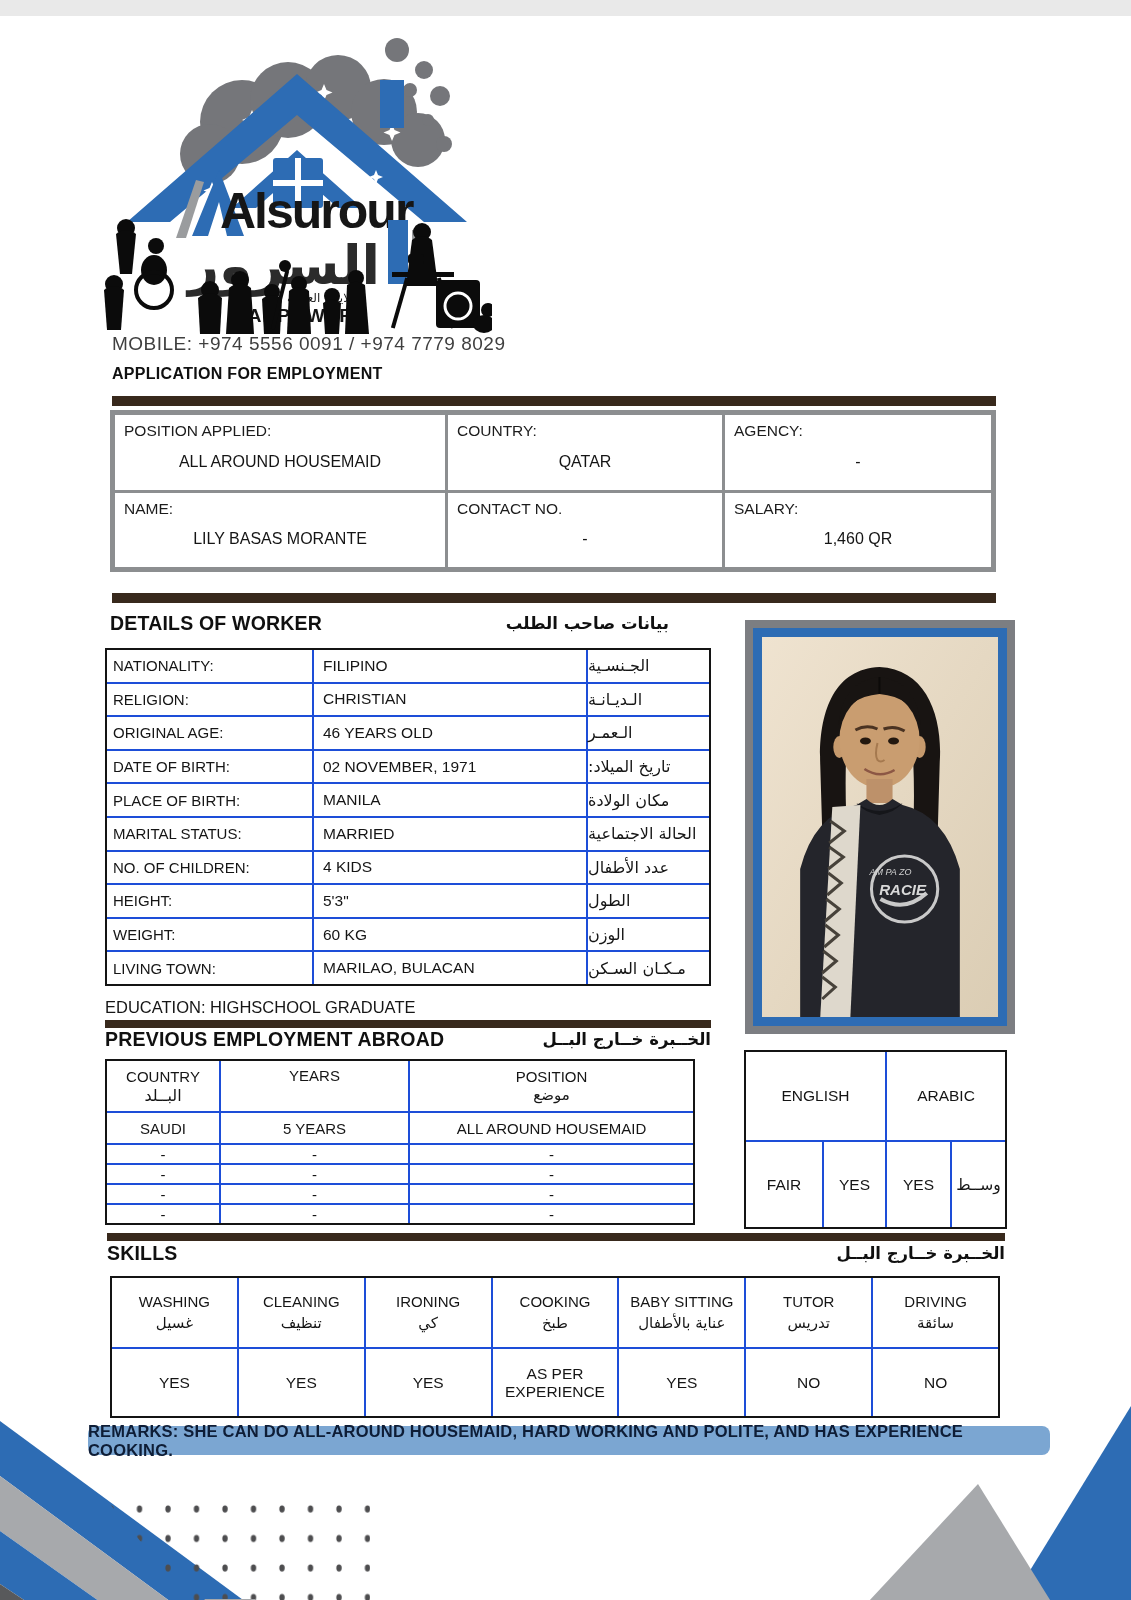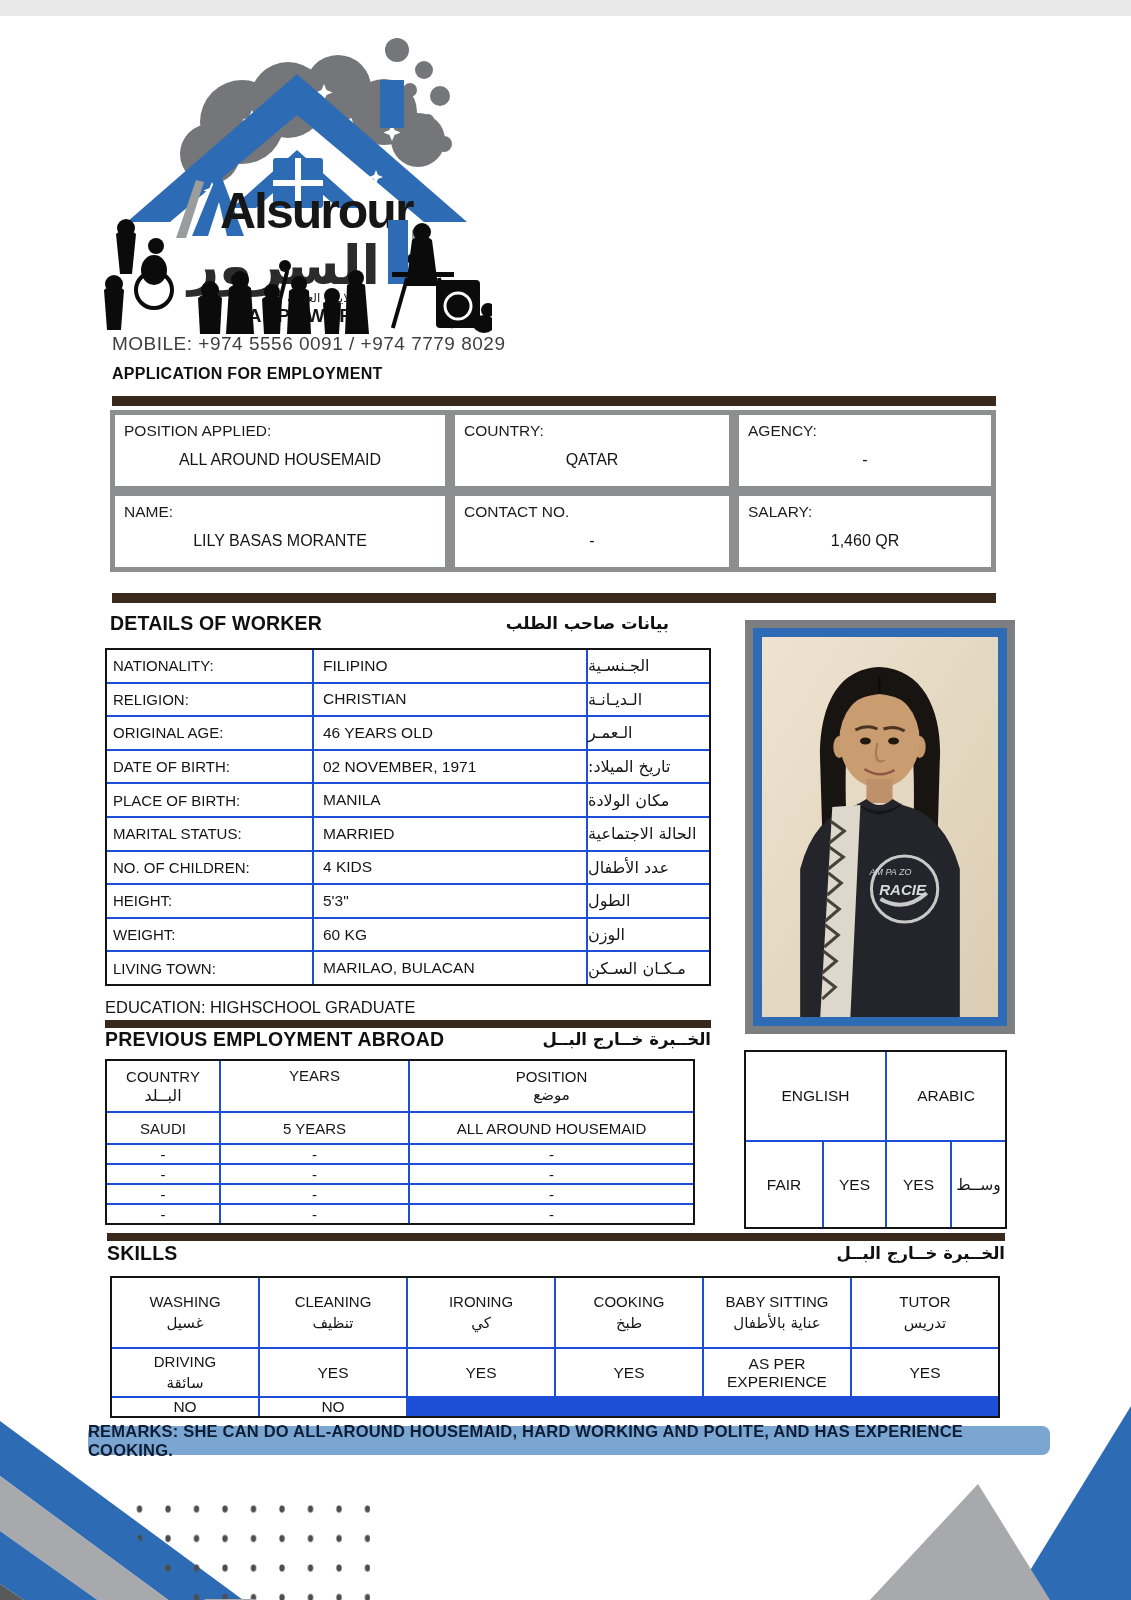--- a/index.html
+++ b/index.html
@@ -9,21 +9,21 @@
   .ar{font-family:"DejaVu Sans",sans-serif;}
 
   
   .mobile-line{left:112px;top:317px;font-size:19px;color:#3f3f3f;letter-spacing:.5px;}
   .doc-title{left:112px;top:349px;font-size:16px;font-weight:700;color:#101010;letter-spacing:.3px;}
   .bar{background:#38291c;}
 
   
   .app-table{left:110px;top:394px;width:886px;height:162px;display:grid;
              grid-template-columns:330px 274px 1fr;grid-template-rows:1fr 1fr;
-             background:#8c8e90;gap:10px;border:5px solid #8c8e90;box-sizing:border-box;}
+             background:#8c8e90;gap:3px;border:5px solid #8c8e90;box-sizing:border-box;}
   .app-cell{background:#fff;display:flex;flex-direction:column;}
   .app-lbl{font-size:15.5px;padding:7px 0 0 9px;color:#1c1c1c;}
   .app-val{flex:1;display:flex;align-items:center;justify-content:center;font-size:16px;padding-bottom:6px;}
 
   
   .btable{background:#1d4ed8;border:2.5px solid #141414;box-sizing:border-box;display:grid;gap:2px;}
   .bcell{background:#fff;display:flex;align-items:center;font-size:15px;}
 
   .sec-head{display:flex;justify-content:space-between;align-items:center;}
   .sec-title{font-size:19.5px;font-weight:700;color:#101010;letter-spacing:.2px;}
@@ -46,21 +46,21 @@
   .emp-table{left:105px;top:1043px;width:590px;height:166px;
              grid-template-columns:112px 187px 1fr;grid-template-rows:50px 30px repeat(4,1fr);}
   .e-hdr{flex-direction:column;justify-content:center;gap:1px;font-size:15.5px;}
   .e-ctr{justify-content:center;font-size:15px;}
 
   .lang-table{left:744px;top:1034px;width:263px;height:179px;
               grid-template-columns:76px 61px 63px 1fr;grid-template-rows:88px 1fr;}
   .l-ctr{justify-content:center;font-size:15.5px;}
 
   .skills-table{left:110px;top:1260px;width:890px;height:142px;
-                grid-template-columns:repeat(6,1fr);grid-template-rows:69px 1fr;}
+                grid-template-columns:repeat(7,1fr);grid-template-rows:69px 1fr;}
   .s-hdr{flex-direction:column;justify-content:center;gap:4px;font-size:15px;text-align:center;}
   .s-val{justify-content:center;text-align:center;font-size:15.5px;padding:0 10px;}
 
   .remarks{left:88px;top:1410px;width:962px;height:29px;background:#7ba6d2;border-radius:8px;
            display:flex;align-items:center;justify-content:center;
            font-size:16.5px;font-weight:700;color:#0e1d36;letter-spacing:.2px;}
 
   .deco{left:0;top:1380px;width:1131px;height:220px;pointer-events:none;}
 </style>
 </head>

